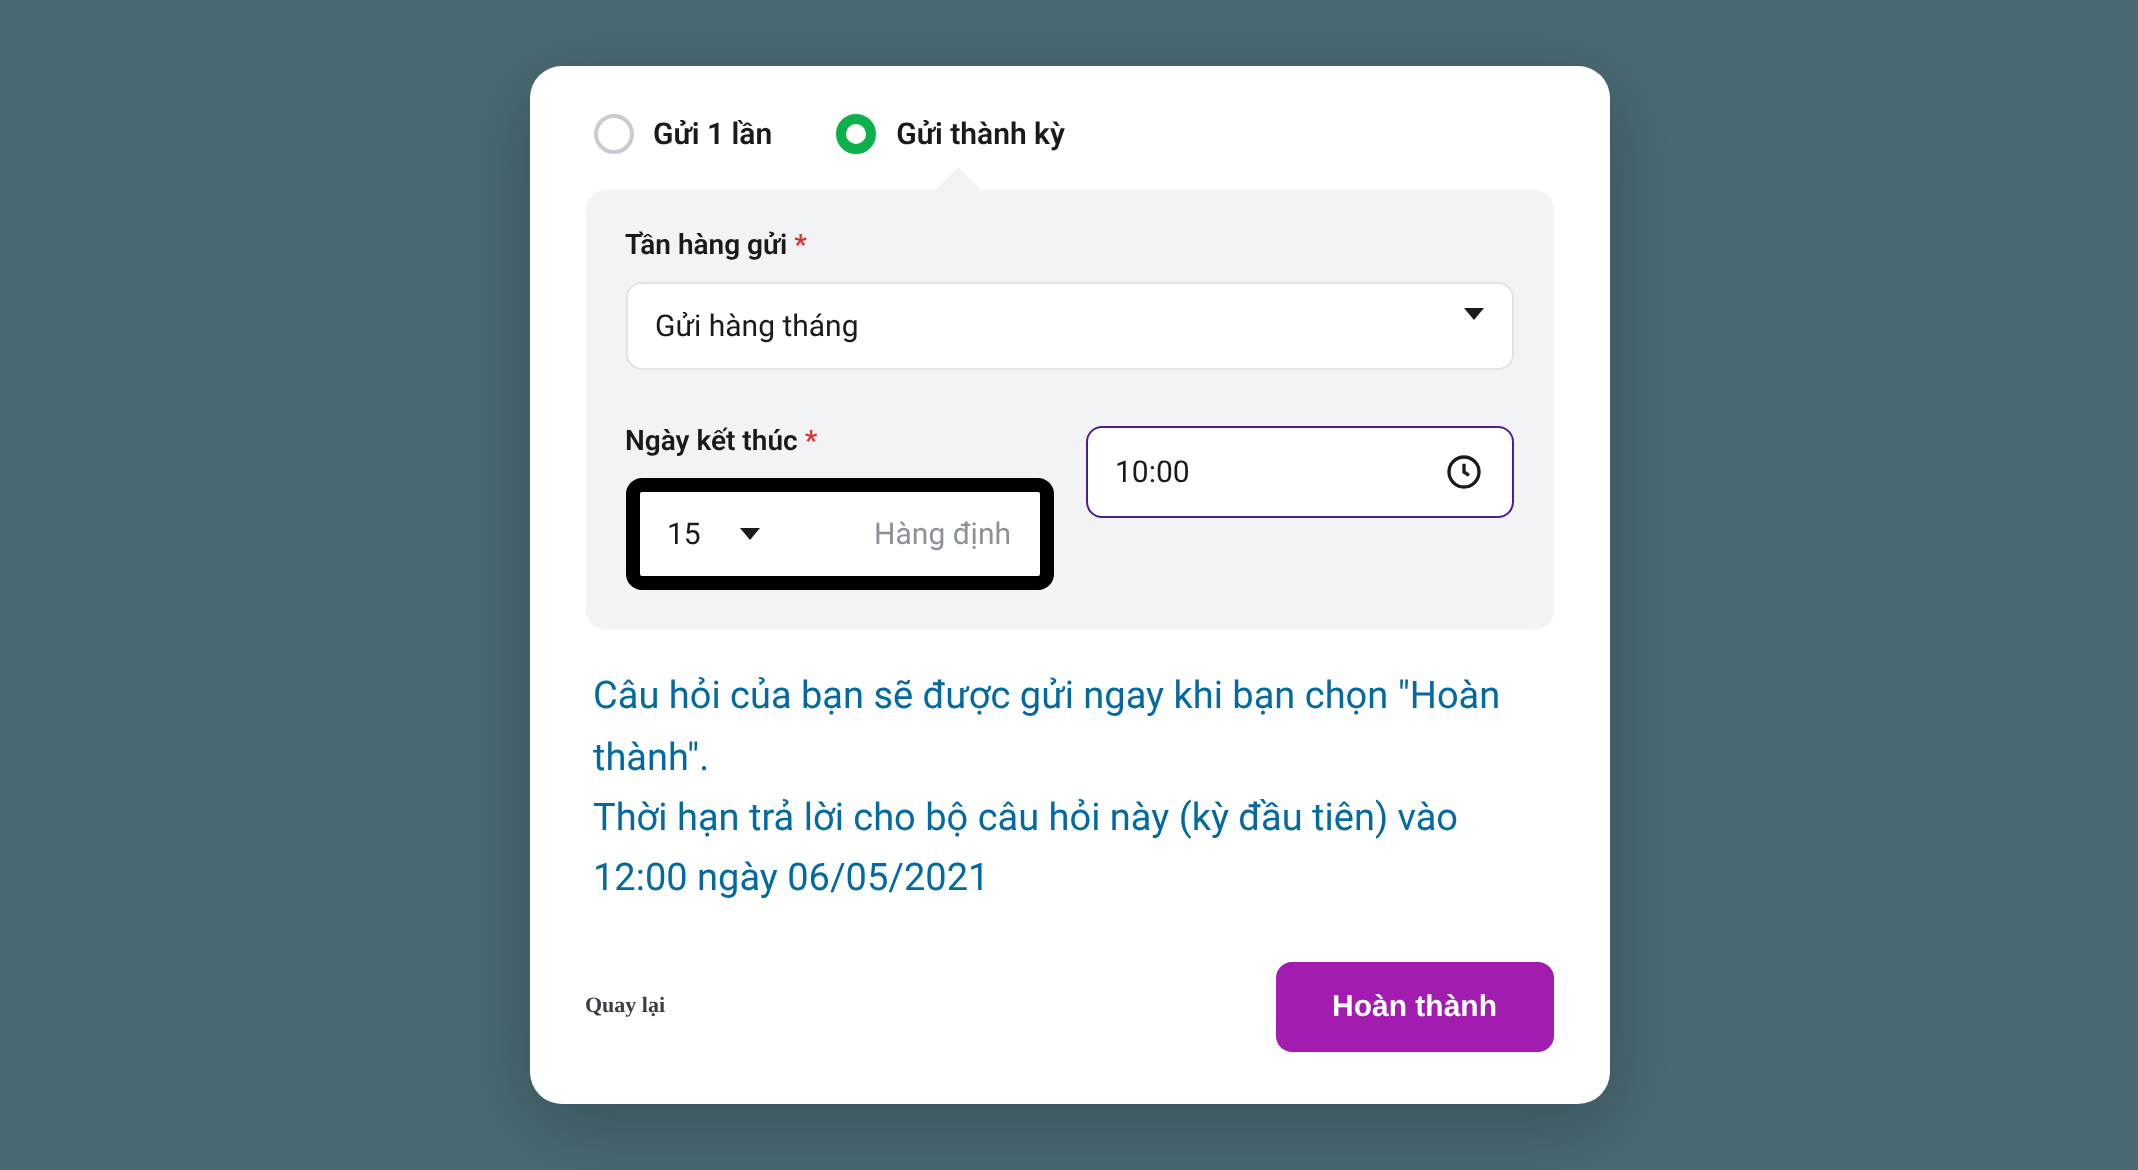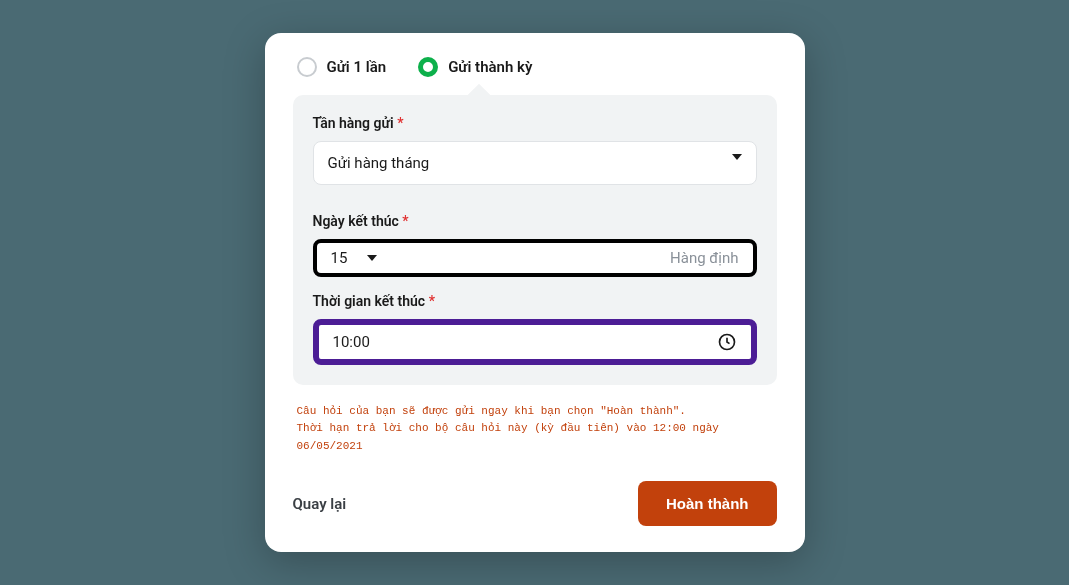--- a/index.html
+++ b/index.html
@@ -88,80 +88,79 @@
       width: 0;
       height: 0;
       border-left: 5px solid transparent;
       border-right: 5px solid transparent;
       border-top: 6px solid #1a1a1a;
     }
     .row-2 {
       display: flex;
       gap: 16px;
       margin-top: 28px;
-      flex-direction: column;
     }
     .col { flex: 1; }
     .date-box {
       background: #fff;
-      border: 4px solid #000000;
+      border: 7px solid #000000;
       border-radius: 8px;
       display: flex;
       align-items: center;
       padding: 0;
-      height: 38px;
+      height: 56px;
       overflow: hidden;
     }
     .date-day {
       padding: 0 14px;
       font-size: 15px;
       color: #1a1a1a;
       display: flex;
       align-items: center;
       gap: 20px;
     }
     .date-month {
       padding: 0 14px;
       font-size: 15px;
       color: #8a9199;
       margin-left: auto;
     }
     .time-box {
       background: #fff;
-      border: 6px solid #4c1d95;
+      border: 1px solid #4c1d95;
       border-radius: 8px;
       display: flex;
       align-items: center;
       justify-content: space-between;
       padding: 0 14px;
       height: 46px;
       font-size: 15px;
       color: #1a1a1a;
     }
     .note {
-      font-size: 11px;
-      color: #c2410c;
+      font-size: 19px;
+      color: #0369a1;
       line-height: 1.6;
       margin-bottom: 26px;
       padding-left: 4px;
-      font-family: Liberation Mono, monospace;
     }
     .footer-row {
       display: flex;
       align-items: center;
       justify-content: space-between;
     }
     .back-link {
-      font-size: 15px;
+      font-size: 11px;
       font-weight: 600;
       color: #3a3f44;
       cursor: pointer;
+      font-family: Liberation Serif, serif;
     }
     .primary-btn {
-      background: #c2410c;
+      background: #a21caf;
       color: #fff;
       border: none;
       border-radius: 8px;
       padding: 14px 28px;
       font-size: 15px;
       font-weight: 600;
       cursor: pointer;
     }
     .clock-icon svg { display: block; }
   </style>
@@ -200,24 +199,20 @@
         </label>
         <div class="date-box">
           <span class="date-day">
             <span>15</span>
             <span class="caret-down"></span>
           </span>
           <span class="date-month">Hàng định</span>
         </div>
       </div>
       <div class="col">
-        <label class="field-label">
-          <span>Thời gian kết thúc</span>
-          <span class="required">*</span>
-        </label>
         <div class="time-box">
           <span>10:00</span>
           <span class="clock-icon">
             <svg width="20" height="20" viewBox="0 0 24 24" fill="none" stroke="#1a1a1a" stroke-width="2">
               <circle cx="12" cy="12" r="9"></circle>
               <path d="M12 7v5l3 2"></path>
             </svg>
           </span>
         </div>
       </div>

